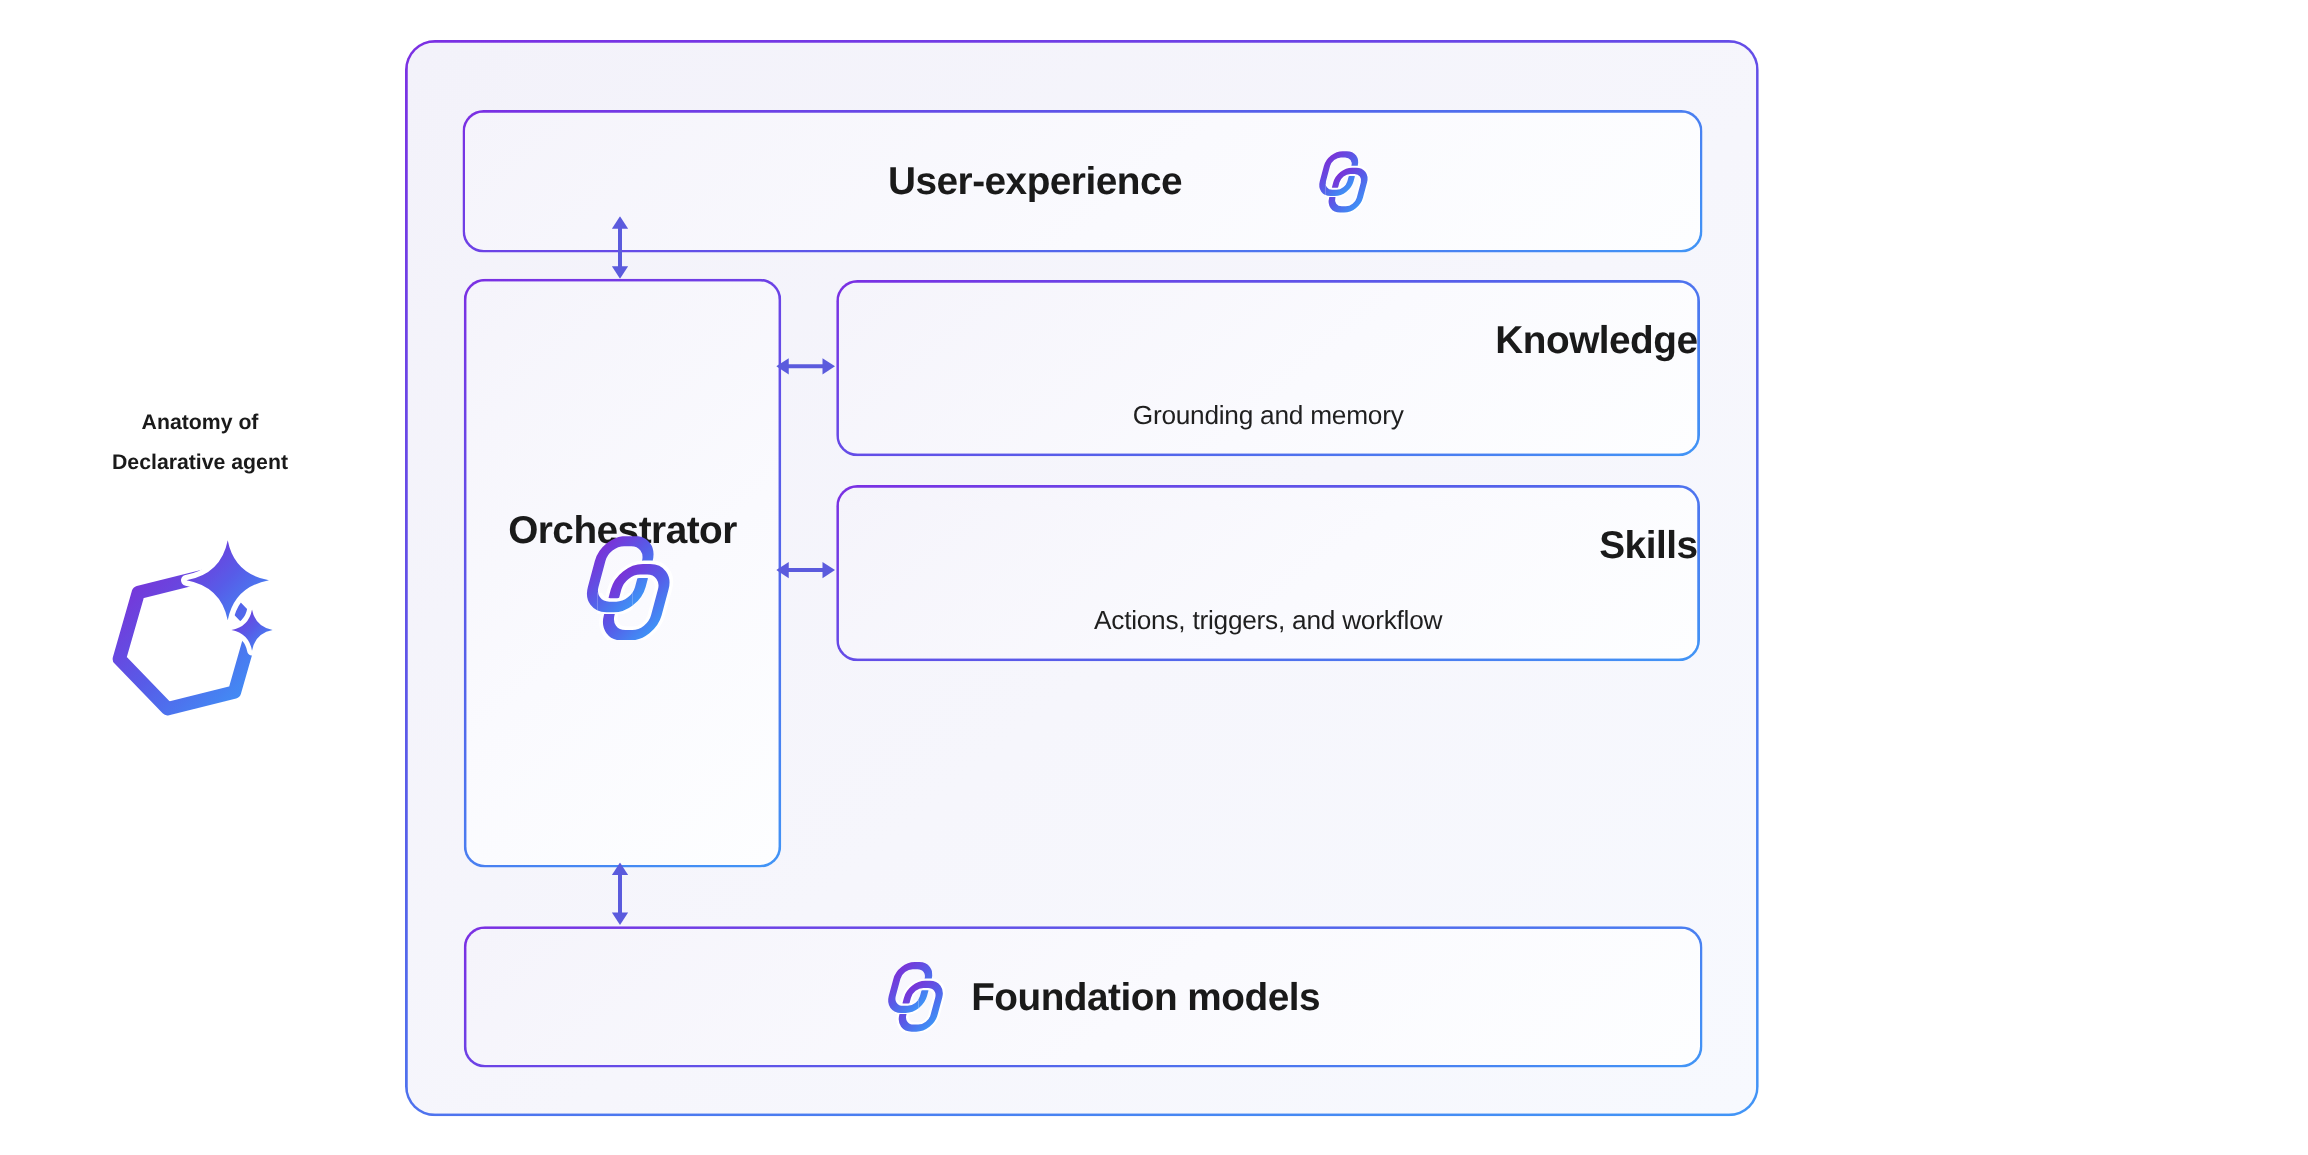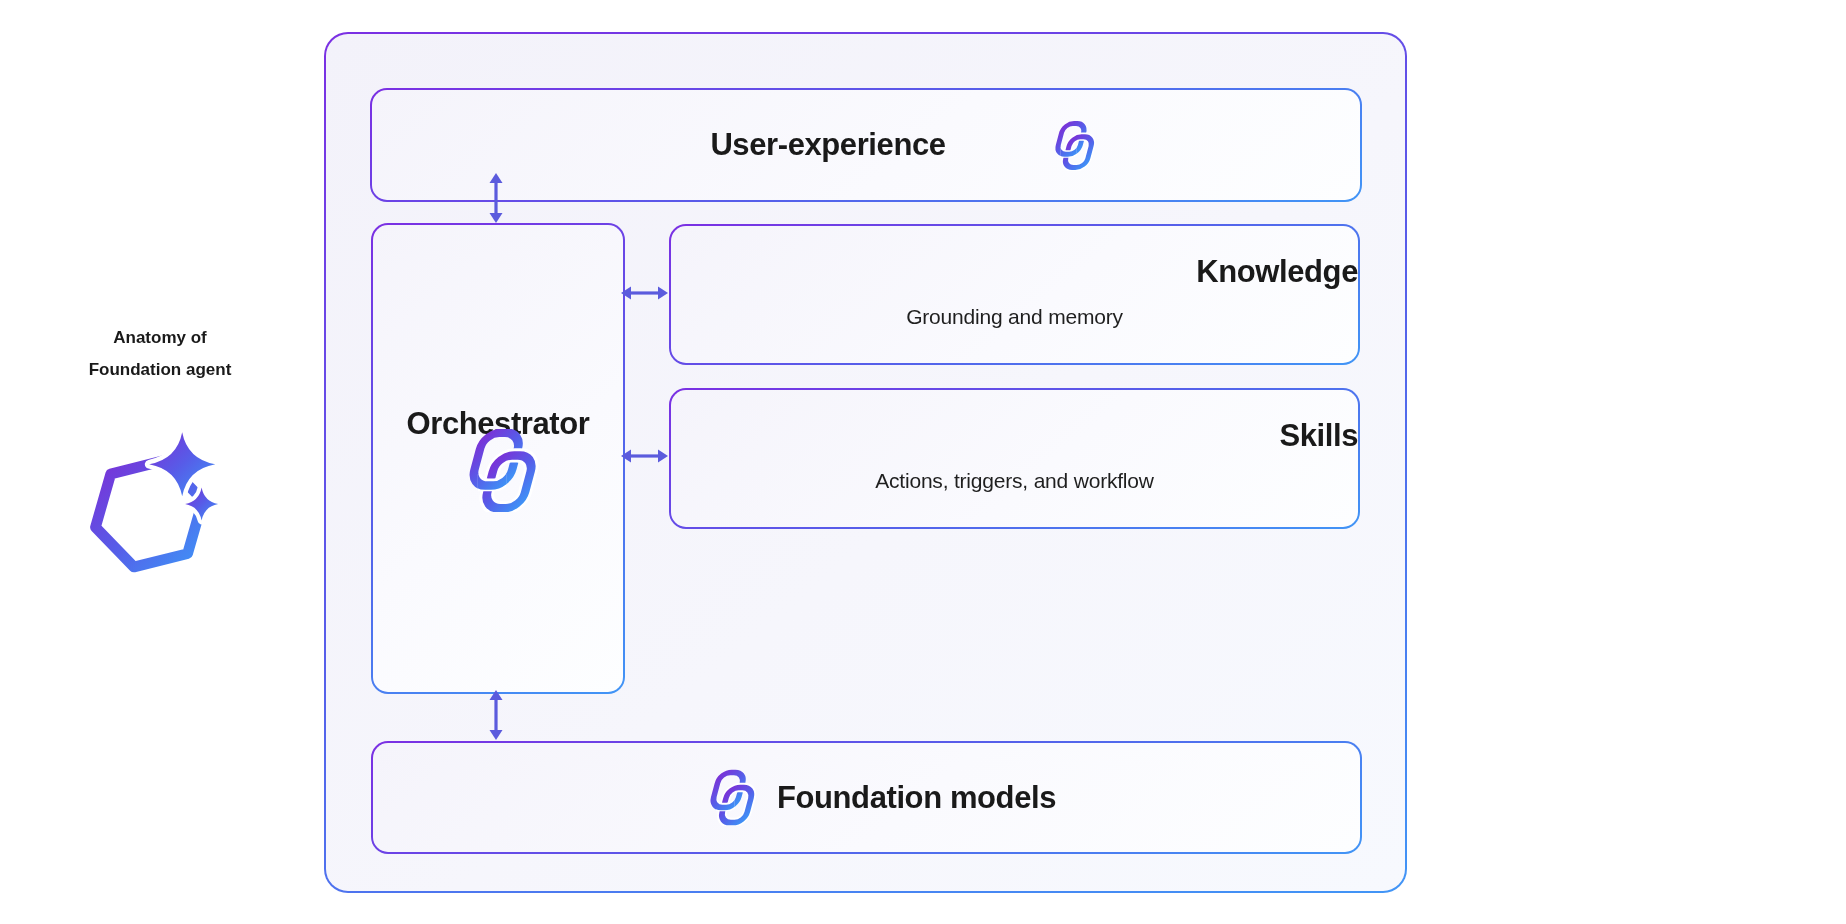--- a/index.html
+++ b/index.html
@@ -35,21 +35,21 @@
   }
   .subtitle{
     font-size:21px;font-weight:400;letter-spacing:-0.2px;color:var(--subtitle_text,#1f1f1f);
     white-space:nowrap;
   }
   .center-line{position:absolute;left:0;right:0;text-align:center;}
   .ux-title{top:50%;transform:translateY(-50%) translateX(-38px);}
   .orch-title{top:137px;margin-top:44px;}
   .stack{position:absolute;left:0;right:0;top:24px;text-align:center;}
   .stack .title{display:block;line-height:44px;text-align:right;}
-  .stack .subtitle{display:block;margin-top:10px;line-height:26px;}
+  .stack .subtitle{display:block;margin-top:26px;line-height:26px;}
   .foundation-row{
     position:absolute;left:0;right:0;top:0;bottom:0;
     display:flex;align-items:center;justify-content:center;gap:16px;
     transform:translateX(12px);
   }
   .left-label{
     position:absolute;left:20px;top:322px;width:280px;text-align:center;
     font-size:17px;font-weight:700;line-height:32px;color:var(--title_text,#1a1a1a);
   }
 
@@ -82,21 +82,21 @@
     <clipPath id="weaveClip">
         <rect x="24" y="48" width="30" height="18"></rect>
       </clipPath>
   </defs>
 </svg>
 
 <div id="canvas">
 
   <div class="left-label">
     <span>Anatomy of</span><br>
-    <span>Foundation agent</span>
+    <span>Declarative agent</span>
   </div>
 
   <div class="agent-icon">
     <svg class="icon-svg" viewBox="0 0 138 152">
       <polygon points="118.3,70.2 102.6,125 47.3,138.8 7.7,97.8 23.4,43 78.7,29.2" fill="none" stroke="url(#gIcon)" stroke-width="11" stroke-linejoin="round"></polygon>
       <path d="M97 0 Q102.4 27.7 131 33 Q102.4 38.3 97 66 Q91.6 38.3 63 33 Q91.6 27.7 97 0 Z" fill="url(#gIcon)" stroke="#ffffff" stroke-width="9" paint-order="stroke" stroke-linejoin="round"></path>
       <path d="M117 57 Q119.7 71.3 134 74 Q119.7 76.7 117 91 Q114.3 76.7 100 74 Q114.3 71.3 117 57 Z" fill="url(#gIcon)" stroke="#ffffff" stroke-width="8" paint-order="stroke" stroke-linejoin="round"></path>
     </svg>
   </div>
 

